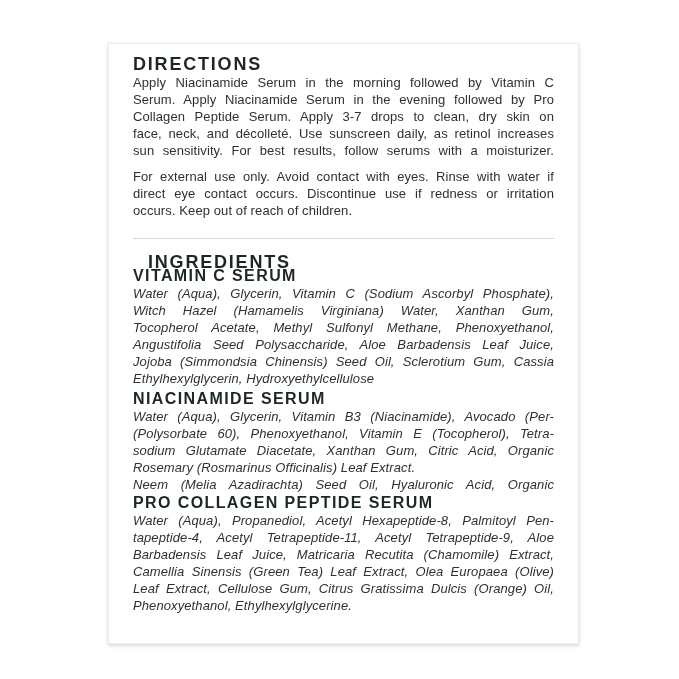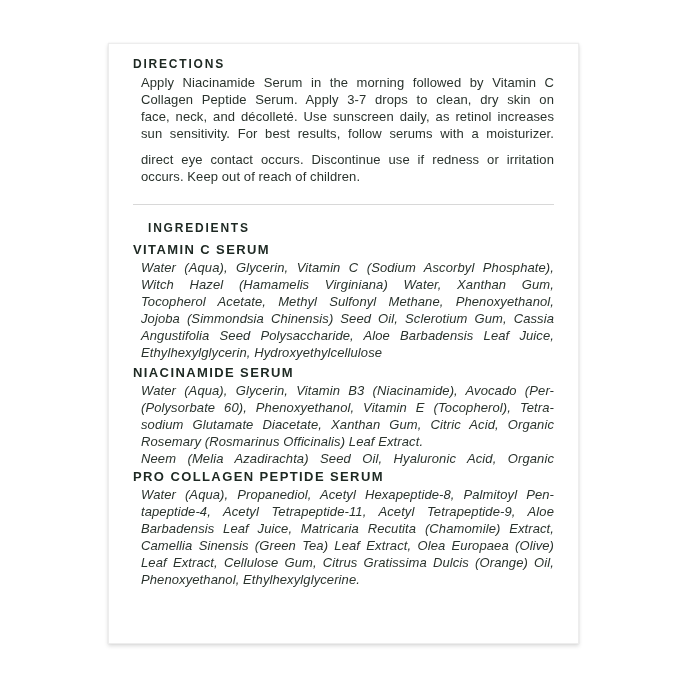--- a/index.html
+++ b/index.html
@@ -24,21 +24,21 @@
     width: 471px;
     height: 601px;
     box-sizing: border-box;
     background: #ffffff;
     border: 1px solid #ededed;
     box-shadow: 0 2px 4px rgba(0,0,0,0.14), 0 0 1px rgba(0,0,0,0.10);
     padding: 13px 24px 0 24px;
   }
   .section-heading {
     margin: 0;
-    font-size: 12px;
+    font-size: 18px;
     font-weight: 700;
     letter-spacing: 1.8px;
     line-height: 14px;
     color: #1d2822;
   }
   .para {
     margin: 3px 0 0 0;
     font-size: 13px;
     line-height: 17px;
     color: #2a332d;
@@ -46,72 +46,73 @@
   }
   .para-spaced { margin-top: 9px; }
   .divider {
     border: none;
     border-top: 1px solid #d8d8d8;
     margin: 19px 0 0 0;
     height: 0;
   }
   .ingredients-heading { margin-top: 16px; padding-left: 15px; }
   .ing-title {
-    margin: 8px 0 0 0;
-    font-size: 13px;
+    margin: 0 0 0 0;
+    font-size: 16px;
     font-weight: 700;
     letter-spacing: 1.4px;
     line-height: 13px;
     color: #1d2822;
   }
   .ing-title-mid { margin-top: 5px; }
   .ing-title-tight { margin-top: 3px; }
   .ing-body { margin-top: 3px; font-style: italic; }
   .line {
     text-align: justify;
     text-align-last: justify;
     text-justify: inter-word;
     white-space: nowrap;
-    margin-left: 8px;
   }
   .line-final {
     text-align-last: left;
   }
 </style>
 </head>
 <body>
 
 <div class="stage">
   <div class="card">
 
     <h2 class="section-heading">DIRECTIONS</h2>
 
     <div class="para">
         <div class="line">Apply Niacinamide Serum in the morning followed by Vitamin C</div>
+        <div class="line">Serum. Apply Niacinamide Serum in the evening followed by Pro</div>
         <div class="line">Collagen Peptide Serum. Apply 3-7 drops to clean, dry skin on</div>
         <div class="line">face, neck, and décolleté. Use sunscreen daily, as retinol increases</div>
         <div class="line">sun sensitivity. For best results, follow serums with a moisturizer.</div>
       </div>
 
     <div class="para para-spaced">
+        <div class="line">For external use only. Avoid contact with eyes. Rinse with water if</div>
         <div class="line">direct eye contact occurs. Discontinue use if redness or irritation</div>
         <div class="line line-final">occurs. Keep out of reach of children.</div>
       </div>
 
     <hr class="divider">
 
     <h2 class="section-heading ingredients-heading">INGREDIENTS</h2>
 
     <h3 class="ing-title">VITAMIN C SERUM</h3>
     <div class="para ing-body">
         <div class="line">Water (Aqua), Glycerin, Vitamin C (Sodium Ascorbyl Phosphate),</div>
         <div class="line">Witch Hazel (Hamamelis Virginiana) Water, Xanthan Gum,</div>
         <div class="line">Tocopherol Acetate, Methyl Sulfonyl Methane, Phenoxyethanol,</div>
+        <div class="line">Angustifolia Seed Polysaccharide, Aloe Barbadensis Leaf Juice,</div>
         <div class="line">Jojoba (Simmondsia Chinensis) Seed Oil, Sclerotium Gum, Cassia</div>
-        <div class="line">Angustifolia Seed Polysaccharide, Aloe Barbadensis Leaf Juice,</div>
         <div class="line line-final">Ethylhexylglycerin, Hydroxyethylcellulose</div>
       </div>
 
     <h3 class="ing-title ing-title-mid">NIACINAMIDE SERUM</h3>
     <div class="para ing-body">
         <div class="line">Water (Aqua), Glycerin, Vitamin B3 (Niacinamide), Avocado (Per-</div>
         <div class="line">(Polysorbate 60), Phenoxyethanol, Vitamin E (Tocopherol), Tetra-</div>
         <div class="line">sodium Glutamate Diacetate, Xanthan Gum, Citric Acid, Organic</div>
         <div class="line line-final">Rosemary (Rosmarinus Officinalis) Leaf Extract.</div>
         <div class="line">Neem (Melia Azadirachta) Seed Oil, Hyaluronic Acid, Organic</div>

